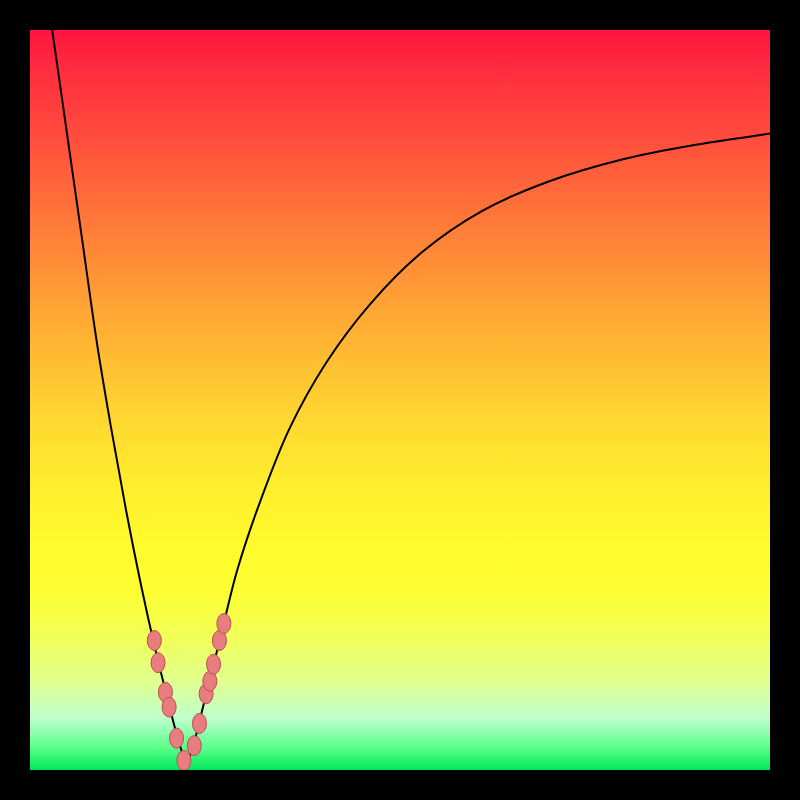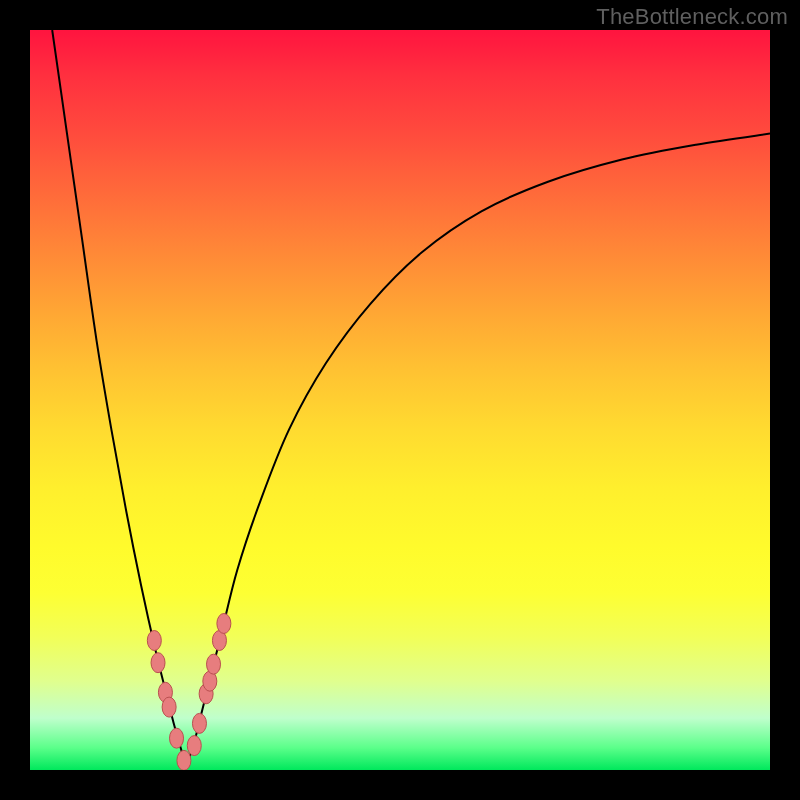--- a/index.html
+++ b/index.html
@@ -92,14 +92,13 @@
           <ellipse cx="169.46" cy="693.38" rx="7" ry="10" fill="#e77d7e" stroke="#b94f4f" stroke-width="1"></ellipse>
           <ellipse cx="176.12" cy="663.78" rx="7" ry="10" fill="#e77d7e" stroke="#b94f4f" stroke-width="1"></ellipse>
           <ellipse cx="179.82" cy="651.20" rx="7" ry="10" fill="#e77d7e" stroke="#b94f4f" stroke-width="1"></ellipse>
           <ellipse cx="183.52" cy="634.18" rx="7" ry="10" fill="#e77d7e" stroke="#b94f4f" stroke-width="1"></ellipse>
           <ellipse cx="189.44" cy="610.50" rx="7" ry="10" fill="#e77d7e" stroke="#b94f4f" stroke-width="1"></ellipse>
           <ellipse cx="193.88" cy="593.48" rx="7" ry="10" fill="#e77d7e" stroke="#b94f4f" stroke-width="1"></ellipse>
         </g>
     </svg>
   </div>
 
-  <div class="watermark">TheBottleneck.com</div>
 </div>
 
 </body></html>

